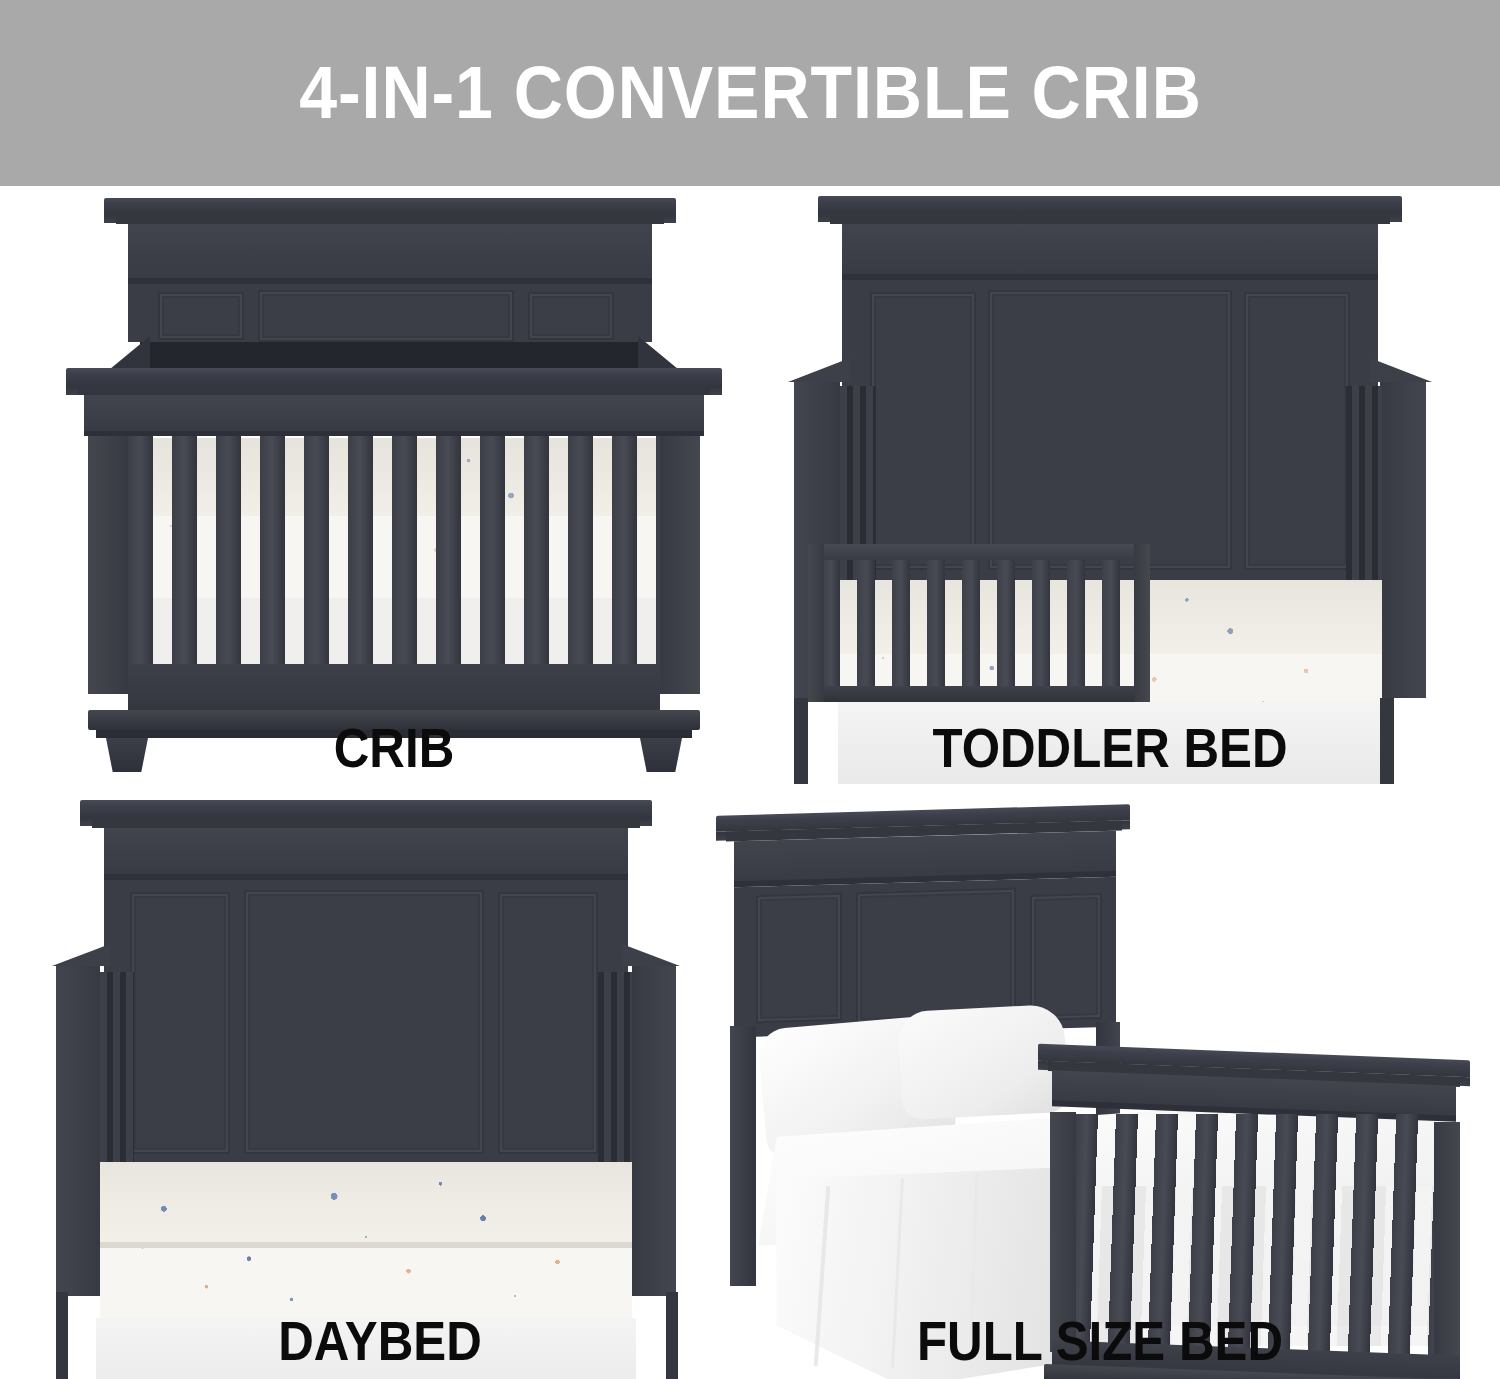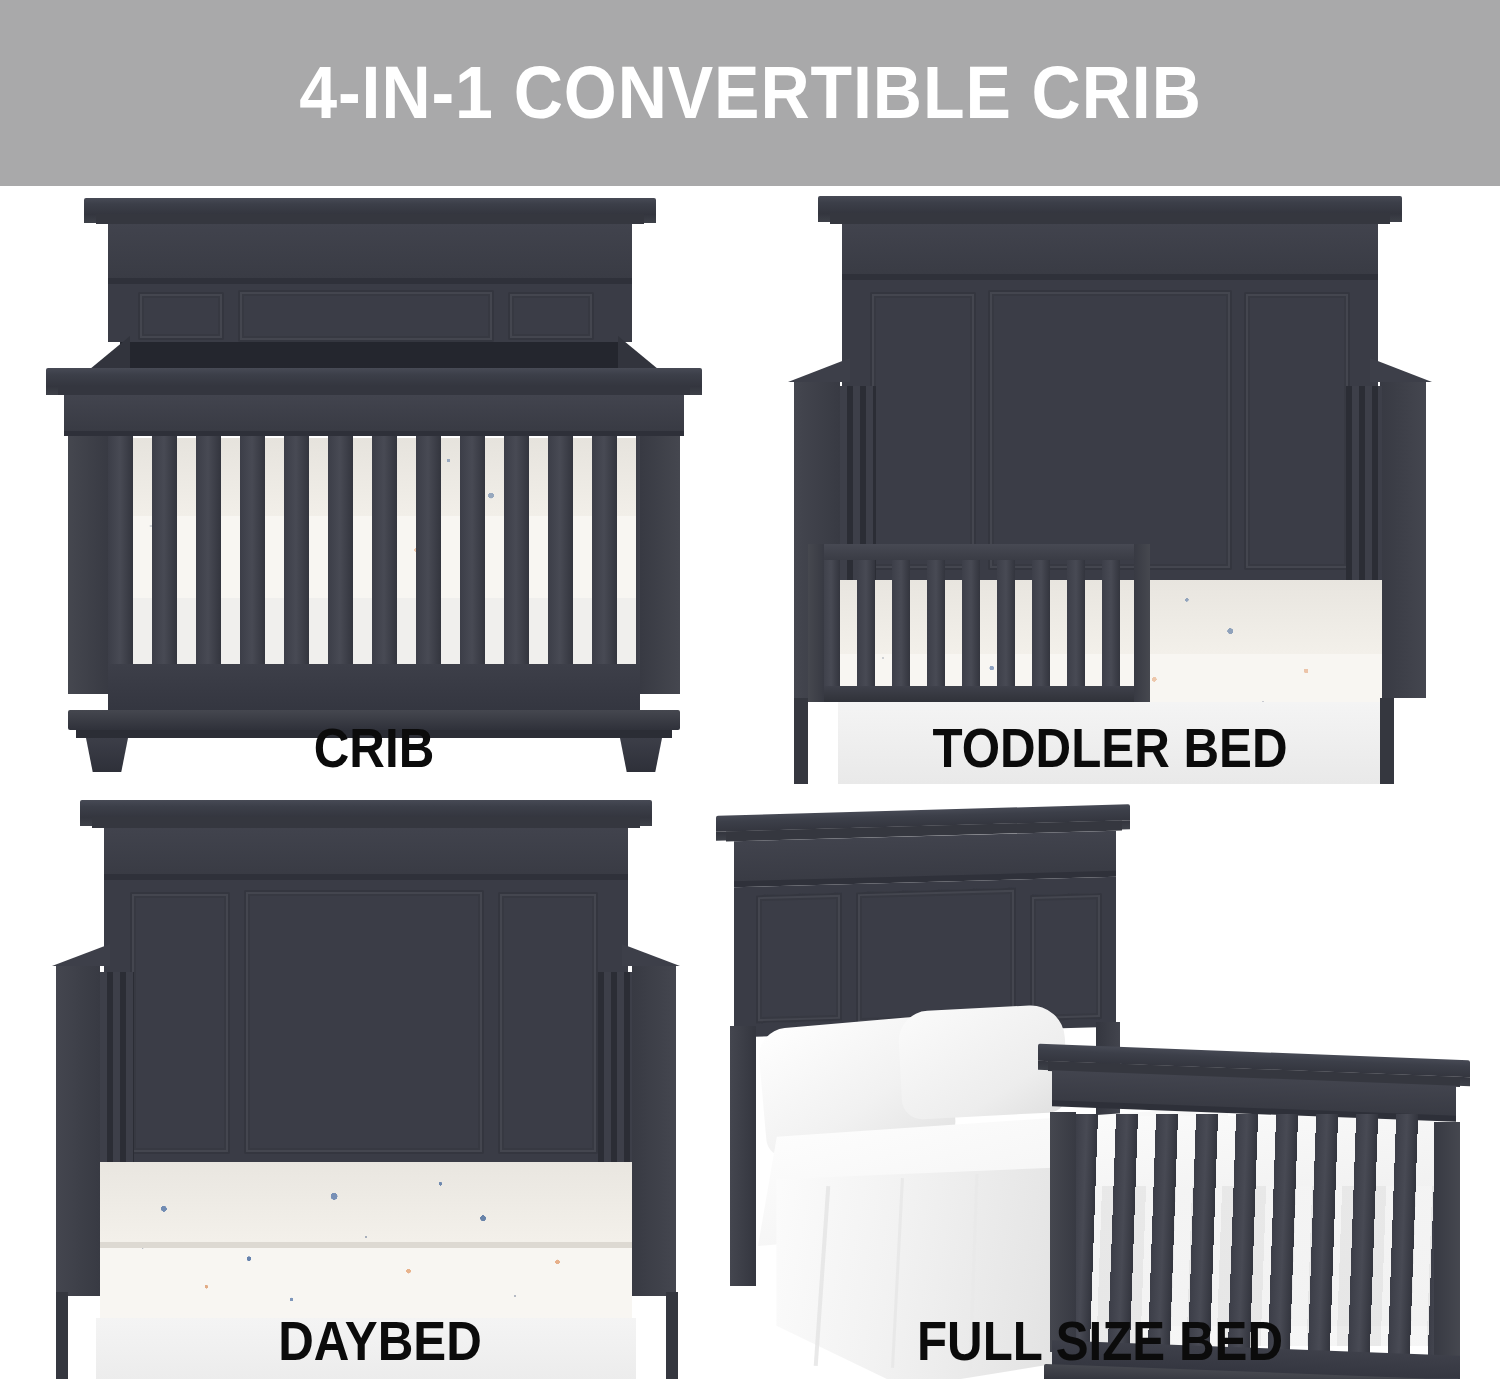--- a/index.html
+++ b/index.html
@@ -13,21 +13,21 @@
   }
   .header-title{
     color:#ffffff; font-weight:700; font-size:74px; line-height:1;
     letter-spacing:1px; transform:scaleX(.92); transform-origin:center;
     white-space:nowrap; text-align:center;
   }
 
   
   .grid{ position:absolute; left:0; top:186px; width:1500px; height:1193px; }
   .cell{ position:absolute; }
-  .cell-crib   { left:24px;  top:0px;   width:700px; height:600px;text-decoration:underline; }
+  .cell-crib   { left:44px;  top:0px;   width:700px; height:600px;text-decoration:underline; }
   .cell-toddler{ left:760px; top:0px;   width:700px; height:600px; }
   .cell-daybed { left:30px;  top:600px; width:700px; height:593px; }
   .cell-full   { left:700px; top:600px; width:800px; height:593px; }
 
   .stage{ position:absolute; left:0; top:0; right:0; bottom:74px; }
   .caption{
     position:absolute; left:0; right:0; bottom:2px; height:72px;
     display:flex; align-items:center; justify-content:center;
     color:#0b0b0b; font-weight:700; font-size:56px; line-height:1;
     letter-spacing:0px; transform:scaleX(.88); transform-origin:center;

